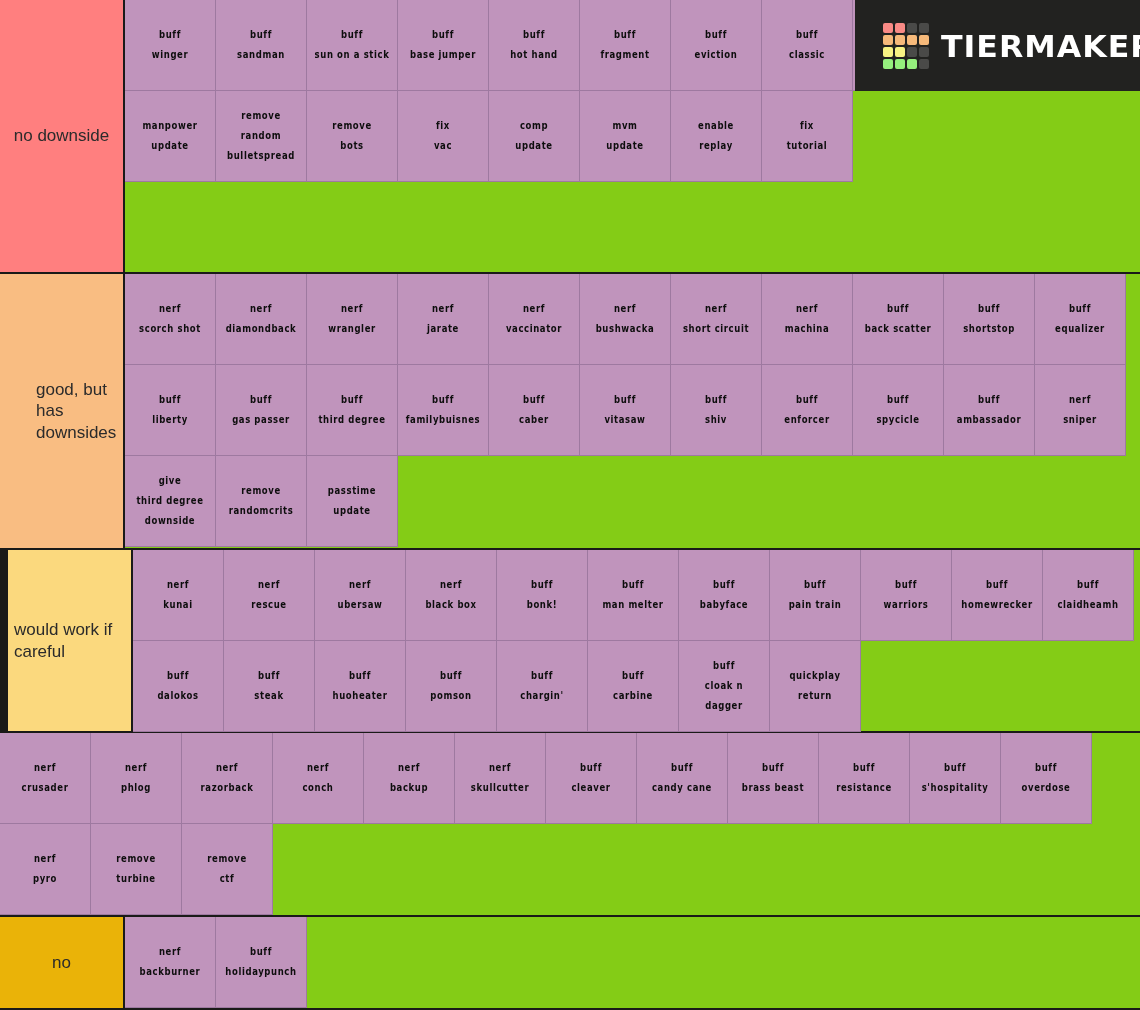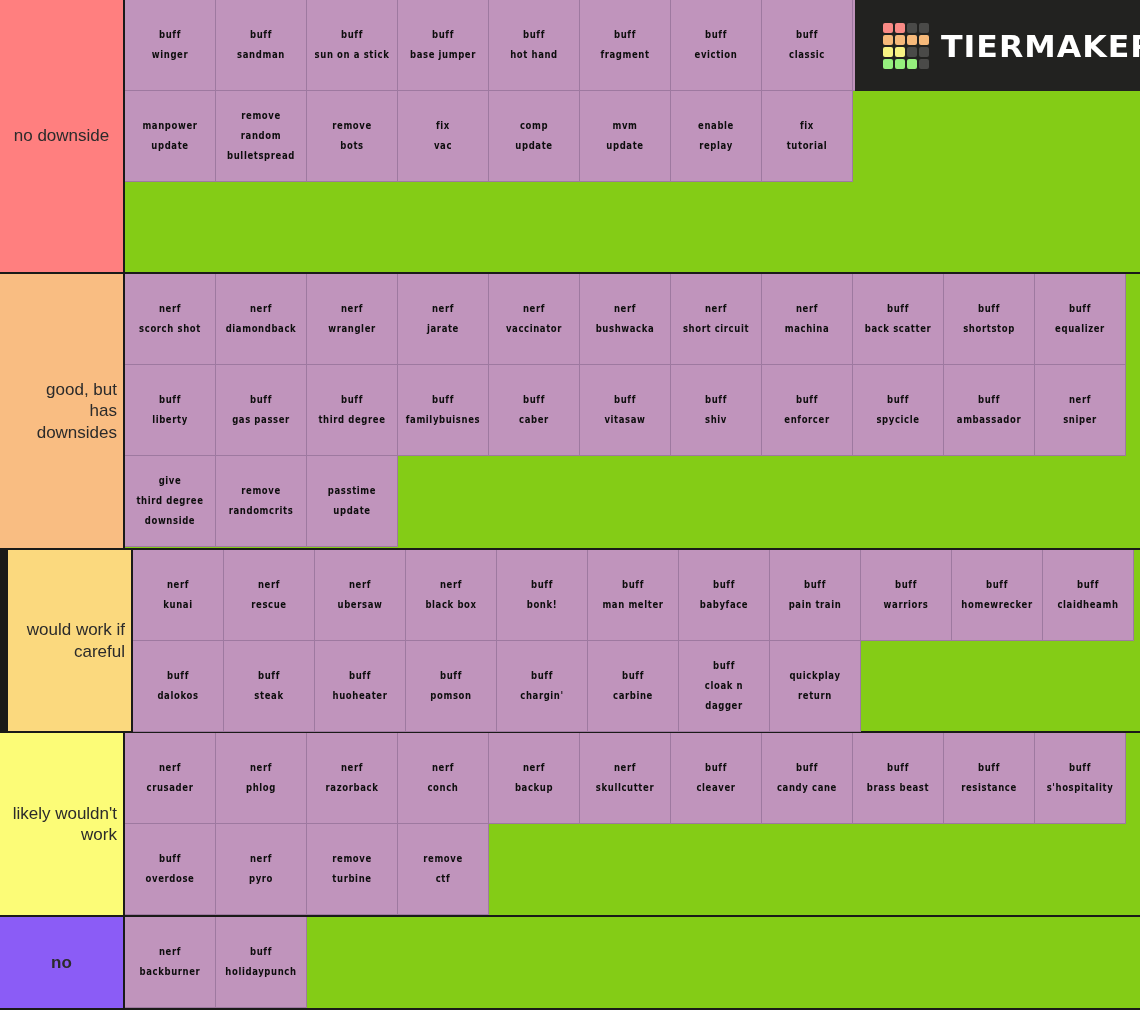--- a/index.html
+++ b/index.html
@@ -27,21 +27,21 @@
     background: #1a1a18;
   }
   .tier-label {
     width: 125px;
     min-width: 125px;
     flex: 0 0 125px;
     box-sizing: border-box;
     display: flex;
     align-items: center;
     justify-content: center;
-    text-align: right;
+    text-align: left;
     font-size: 17px;
     line-height: 1.25;
     color: #2b2b2b;
     padding: 4px 6px;
     border-right: 2px solid #1a1a18;
     font-family: "Liberation Sans", sans-serif;
   }
   .tier-items {
     flex: 1 1 auto;
     display: flex;
@@ -383,21 +383,20 @@
             <span class="item-line">cloak n</span>
             <span class="item-line">dagger</span>
           </div>
           <div class="item">
             <span class="item-line">quickplay</span>
             <span class="item-line">return</span>
           </div>
         </div>
       </div>
       <div class="tier-row" style="height: 184px;">
-        <div class="tier-label" style="background: rgb(252, 252, 119);">likely wouldn't work</div>
         <div class="tier-items">
           <div class="item">
             <span class="item-line">nerf</span>
             <span class="item-line">crusader</span>
           </div>
           <div class="item">
             <span class="item-line">nerf</span>
             <span class="item-line">phlog</span>
           </div>
           <div class="item">
@@ -448,21 +447,21 @@
             <span class="item-line">remove</span>
             <span class="item-line">turbine</span>
           </div>
           <div class="item">
             <span class="item-line">remove</span>
             <span class="item-line">ctf</span>
           </div>
         </div>
       </div>
       <div class="tier-row" style="height: 93px;">
-        <div class="tier-label" style="background: #8b5cf6; font-weight: bold;">no</div>
+        <div class="tier-label" style="background: #eab308;">no</div>
         <div class="tier-items">
           <div class="item">
             <span class="item-line">nerf</span>
             <span class="item-line">backburner</span>
           </div>
           <div class="item">
             <span class="item-line">buff</span>
             <span class="item-line">holidaypunch</span>
           </div>
         </div>

